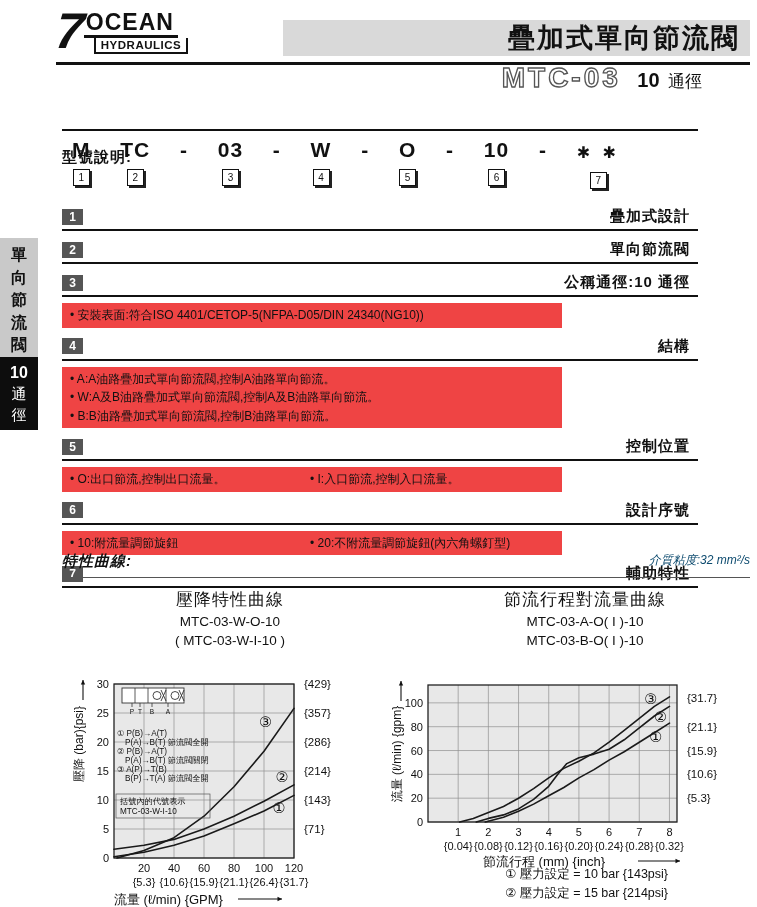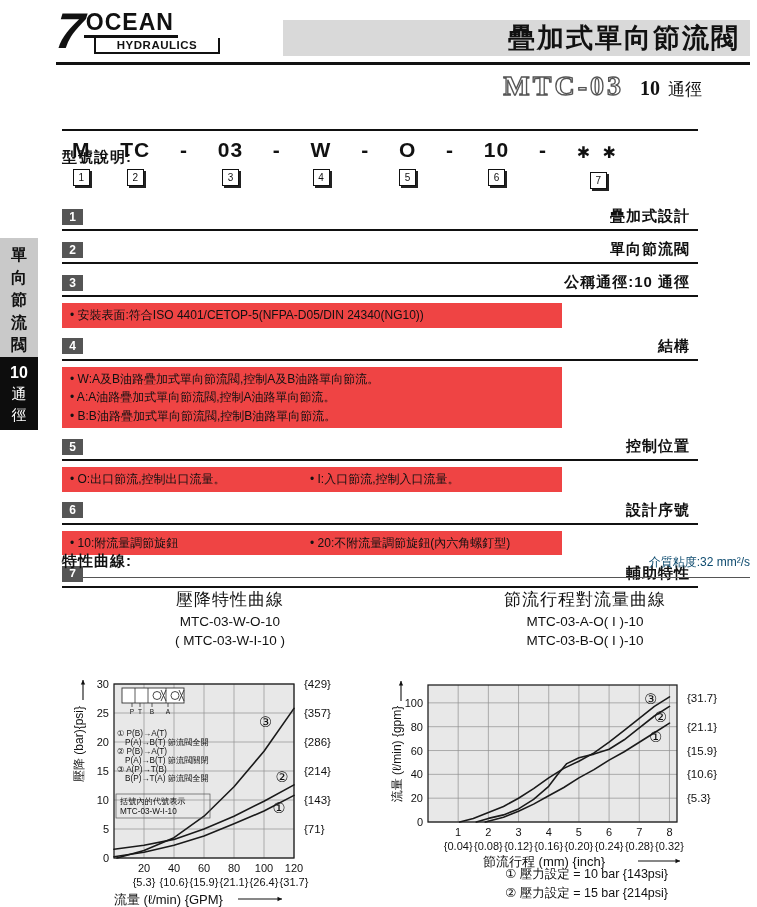--- a/index.html
+++ b/index.html
@@ -7,26 +7,26 @@
         font-family:"Liberation Sans","DejaVu Sans",sans-serif;color:#111;}
 
   
   .logo{position:absolute;left:56px;top:6px;display:flex;align-items:flex-start;}
   .logo-seven{font-size:50px;font-weight:bold;font-style:italic;line-height:50px;
               letter-spacing:-2px;color:#111;transform:skewX(-6deg);}
   .logo-right{margin-left:2px;margin-top:4px;}
   .logo-ocean{font-size:23px;font-weight:800;letter-spacing:1px;border-bottom:3px solid #111;
               padding:0 4px 0 2px;line-height:25px;}
   .logo-sub{font-size:11.5px;font-weight:bold;border:2px solid #111;border-top:none;
-            padding:1px 21px;letter-spacing:0.5px;display:inline-block;margin-left:10px;}
+            padding:1px 5px;letter-spacing:0.5px;display:inline-block;margin-left:10px;}
   .title-bar{position:absolute;left:283px;top:20px;width:467px;height:36px;background:#d9d9d9;
              text-align:right;font-size:27px;font-weight:bold;line-height:36px;padding-right:10px;
              box-sizing:border-box;letter-spacing:2px;}
   .top-rule{position:absolute;left:56px;top:62px;width:694px;height:2.5px;background:#111;}
-  .model-line{position:absolute;right:55px;top:70px;white-space:nowrap;font-family:Liberation Serif, serif;}
+  .model-line{position:absolute;right:55px;top:62px;white-space:nowrap;}
   .model-outline{font-size:28px;font-weight:800;letter-spacing:3px;color:#fff;
                  -webkit-text-stroke:1.3px #555;text-shadow:0 0 1px #777;}
   .size-num{font-size:20px;font-weight:bold;margin-left:12px;}
   .size-unit{font-size:17px;margin-left:4px;}
 
   
   .side-gray{position:absolute;left:0;top:238px;width:38px;background:#c9c9c9;
              padding:6px 0;text-align:center;}
   .side-gray .ch{font-size:16px;font-weight:bold;line-height:22.5px;color:#111;}
   .side-black{position:absolute;left:0;top:357px;width:38px;background:#0d0d0d;color:#fff;
@@ -50,21 +50,21 @@
               border-bottom:2px solid #111;padding:2px 0 3px;margin-top:7px;}
   .sec-num{width:21px;height:16px;background:#555;color:#fff;font-weight:bold;font-size:12px;
            line-height:16px;text-align:center;}
   .sec-title{font-size:15px;font-weight:bold;padding-right:8px;letter-spacing:1px;text-align:center;}
   .sec-notes{width:484px;background:#ef4444;margin-top:6px;padding:3px 8px;font-size:12px;line-height:18.5px;}
   .sec-notes .row2{display:flex;}
   .sec-notes .row2 .l{width:240px;}
 
   
   .curves-head{position:absolute;left:62px;top:552px;width:688px;display:flex;
-               justify-content:space-between;align-items:flex-end;}
+               justify-content:space-between;align-items:flex-start;font-style:italic;}
   .curves-title{font-size:15px;font-weight:bold;letter-spacing:1px;}
   .curves-visc{font-size:12px;color:#0c4a6e;}
   .curves-rule{position:absolute;left:62px;top:577px;width:688px;height:1px;background:#555;}
   .chart-titles{position:absolute;text-align:center;}
   .chart-titles .t1{font-size:17px;line-height:24px;letter-spacing:1px;}
   .chart-titles .t2{font-size:13.5px;line-height:19px;}
   #chart1-titles{left:95px;top:588px;width:270px;}
   #chart2-titles{left:430px;top:588px;width:310px;}
   svg{position:absolute;}
   #chart1{left:70px;top:668px;}
@@ -144,22 +144,22 @@
         <span class="sec-title">公稱通徑:10 通徑</span>
       </div>
       <div class="sec-notes">
         <div>• 安裝表面:符合ISO 4401/CETOP-5(NFPA-D05/DIN 24340(NG10))</div>
       </div>
       <div class="sec-header">
         <span class="sec-num">4</span>
         <span class="sec-title">結構</span>
       </div>
       <div class="sec-notes">
+        <div>• A:A油路疊加式單向節流閥,控制A油路單向節流。</div>
         <div>• W:A及B油路疊加式單向節流閥,控制A及B油路單向節流。</div>
-        <div>• A:A油路疊加式單向節流閥,控制A油路單向節流。</div>
         <div>• B:B油路疊加式單向節流閥,控制B油路單向節流。</div>
       </div>
       <div class="sec-header">
         <span class="sec-num">5</span>
         <span class="sec-title">控制位置</span>
       </div>
       <div class="sec-notes">
         <div class="row2">
           <span class="l">• O:出口節流,控制出口流量。</span>
           <span>• I:入口節流,控制入口流量。</span>

